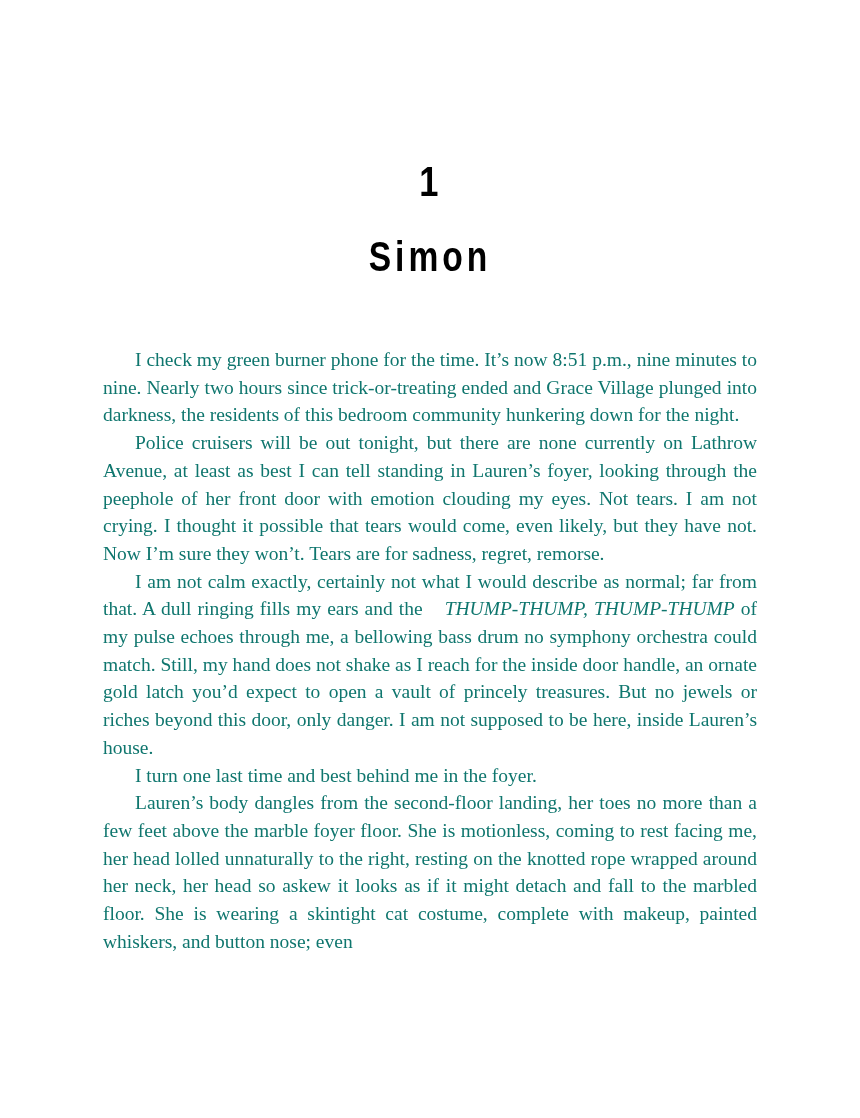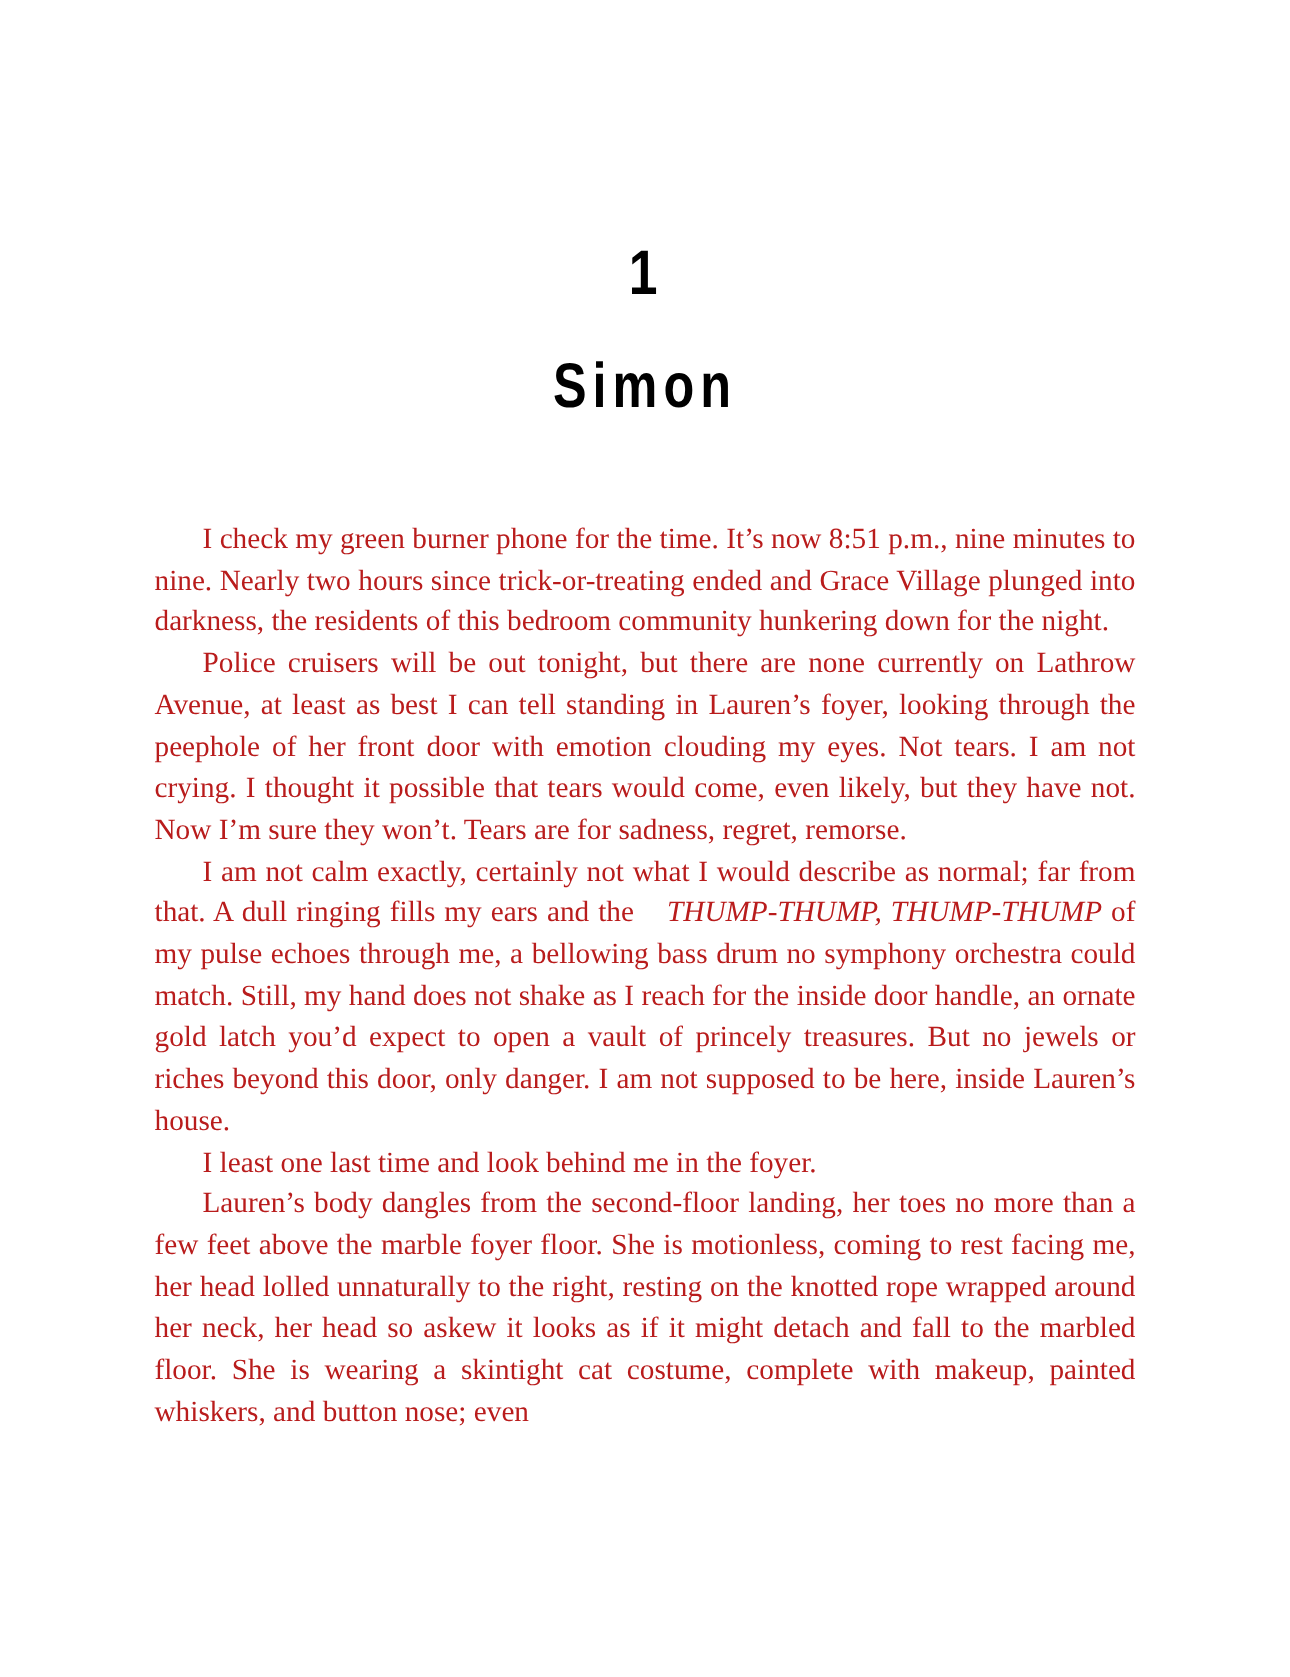--- a/index.html
+++ b/index.html
@@ -45,21 +45,21 @@
     transform-origin: 50% 50%;
   }
   .body-text {
     position: absolute;
     top: 346px;
     left: 103px;
     width: 654px;
     font-family: "Liberation Serif", serif;
     font-size: 19.5px;
     line-height: 27.7px;
-    color: #b91c1c;
+    color: #0f766e;
   }
   .body-text p {
     margin: 0;
     padding: 0;
     text-indent: 32px;
     text-align: justify;
   }
   .italic {
     font-style: italic;
     margin-left: 16px;
@@ -68,16 +68,16 @@
 </head>
 <body>
 
 <div class="page">
   <div class="chapter-number">1</div>
   <div class="chapter-title">Simon</div>
   <div class="body-text">
       <p><span>I check my green burner phone for the time. It’s now 8:51 p.m., nine minutes to nine. Nearly two hours since trick-or-treating ended and Grace Village plunged into darkness, the residents of this bedroom community hunkering down for the night.</span></p>
       <p><span>Police cruisers will be out tonight, but there are none currently on Lathrow Avenue, at least as best I can tell standing in Lauren’s foyer, looking through the peephole of her front door with emotion clouding my eyes. Not tears. I am not crying. I thought it possible that tears would come, even likely, but they have not. Now I’m sure they won’t. Tears are for sadness, regret, remorse.</span></p>
       <p><span>I am not calm exactly, certainly not what I would describe as normal; far from that. A dull ringing fills my ears and the </span><span class="italic">THUMP-THUMP, THUMP-THUMP</span><span> of my pulse echoes through me, a bellowing bass drum no symphony orchestra could match. Still, my hand does not shake as I reach for the inside door handle, an ornate gold latch you’d expect to open a vault of princely treasures. But no jewels or riches beyond this door, only danger. I am not supposed to be here, inside Lauren’s house.</span></p>
-      <p><span>I least one last time and look behind me in the foyer.</span></p>
+      <p><span>I turn one last time and best behind me in the foyer.</span></p>
       <p><span>Lauren’s body dangles from the second-floor landing, her toes no more than a few feet above the marble foyer floor. She is motionless, coming to rest facing me, her head lolled unnaturally to the right, resting on the knotted rope wrapped around her neck, her head so askew it looks as if it might detach and fall to the marbled floor. She is wearing a skintight cat costume, complete with makeup, painted whiskers, and button nose; even</span></p>
     </div>
 </div>
 
 </body></html>

